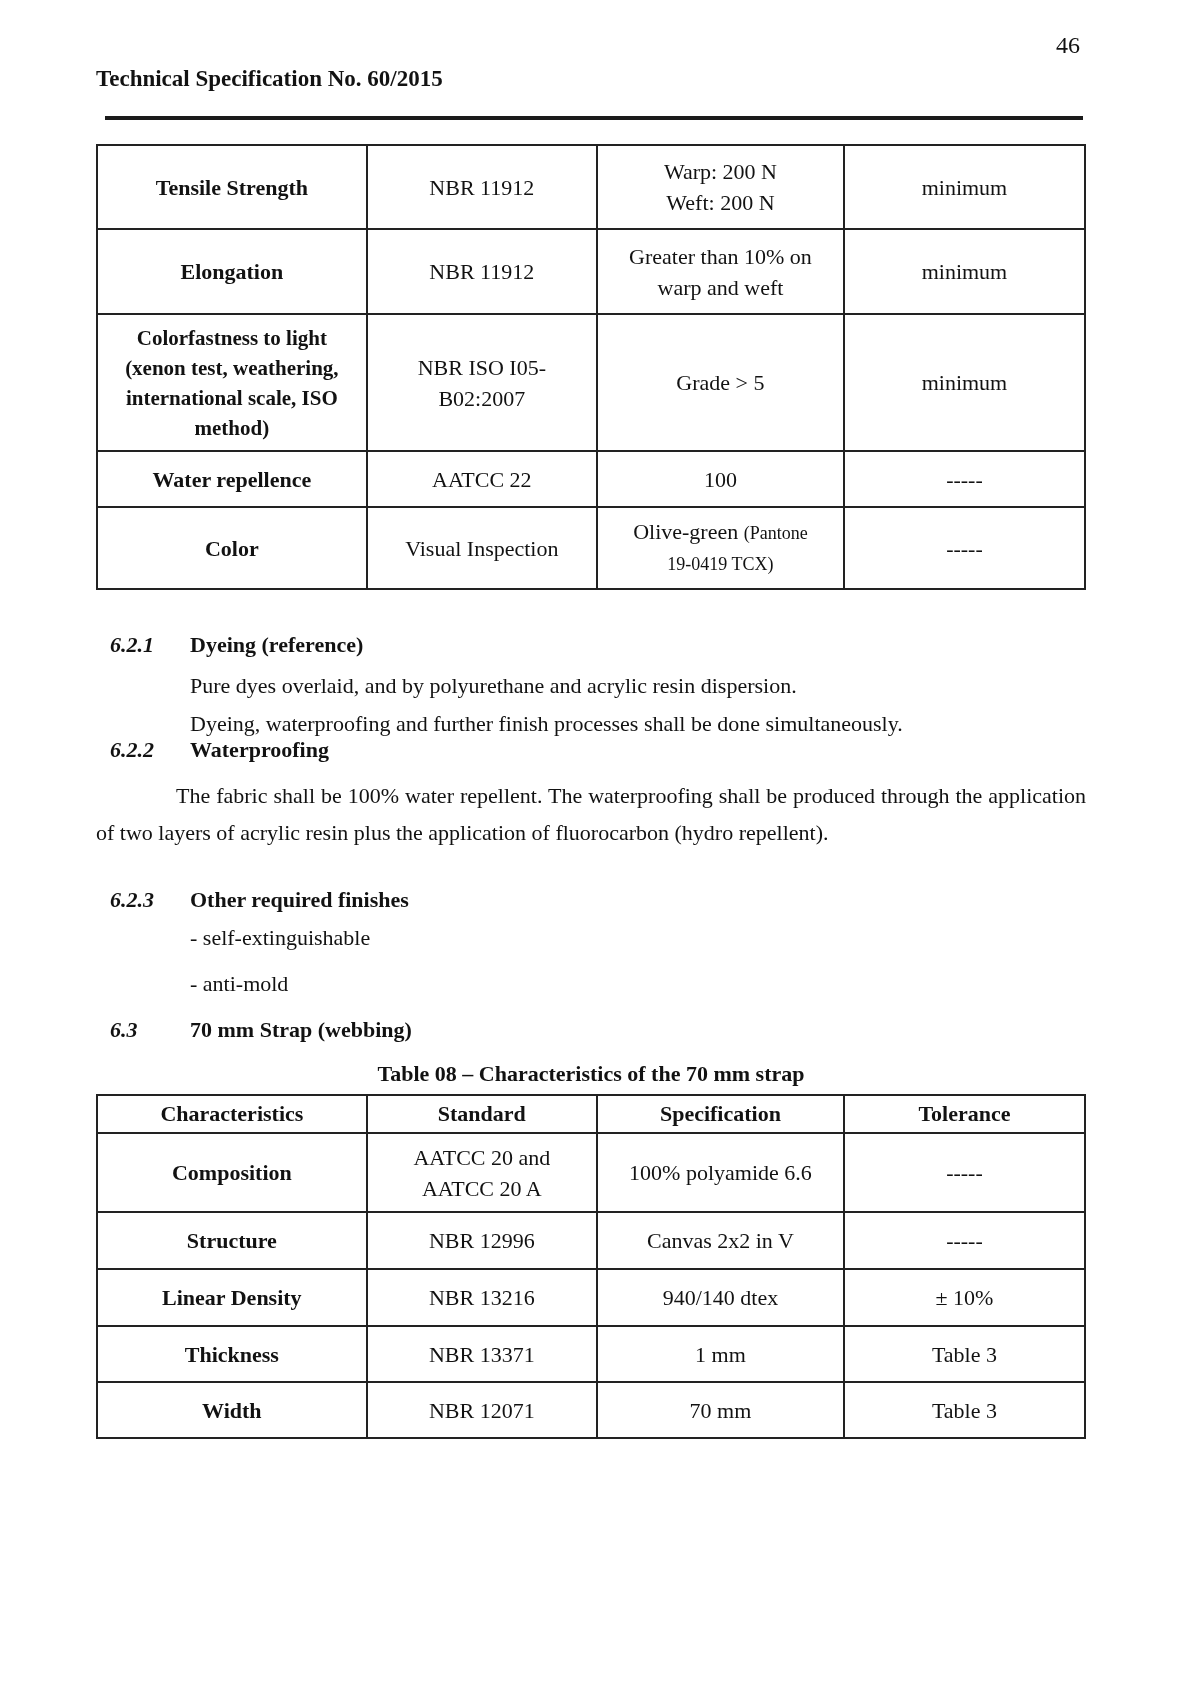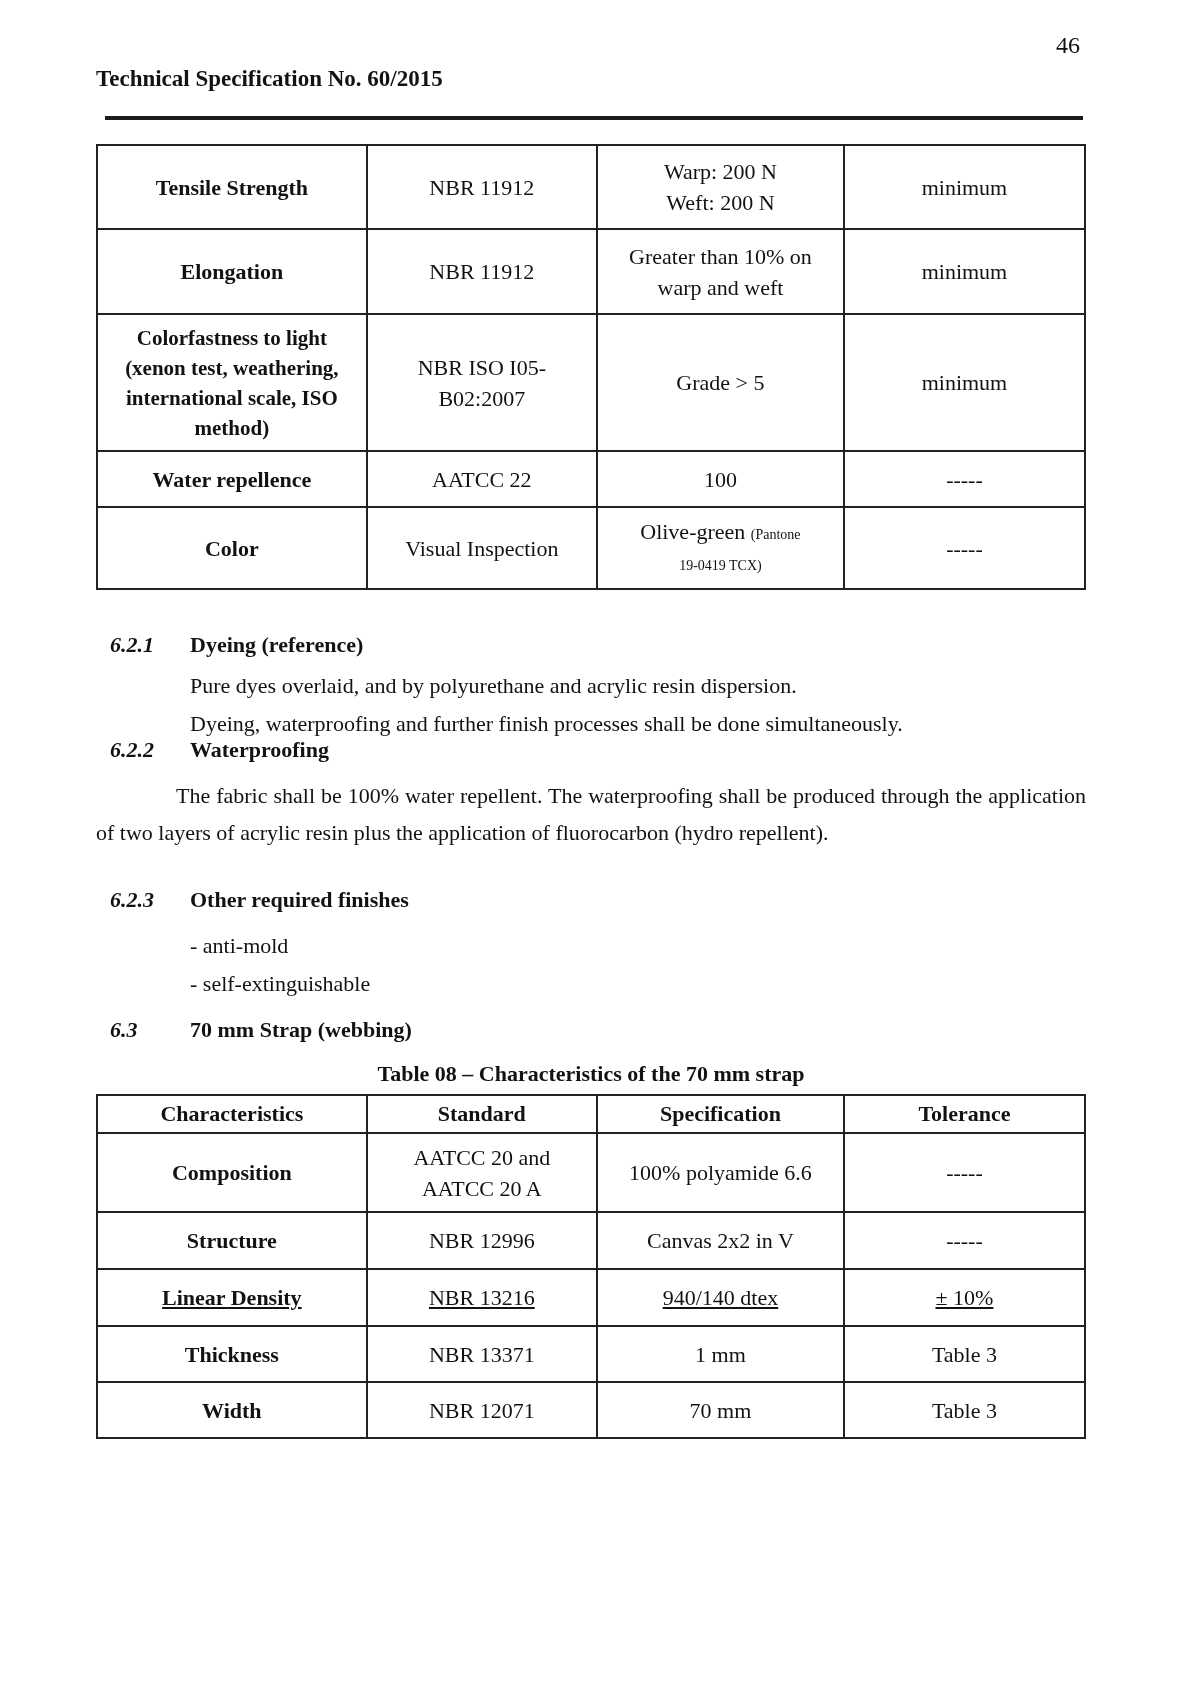--- a/index.html
+++ b/index.html
@@ -72,27 +72,27 @@
   tr.r1 td { height: 78px; }
   tr.r2 td { height: 79px; }
   tr.r3 td { height: 77px; }
   tr.r4 td { height: 131px; }
   tr.r5 td { height: 50px; }
   tr.r6 td { height: 76px; }
 
   tr.hrow th { height: 32px; line-height: 26px; }
   tr.b1 td { height: 73px; }
   tr.b2 td { height: 51px; }
-  tr.b3 td { height: 51px; text-decoration: underline; }
+  tr.b3 td { height: 51px; }
   tr.b4 td { height: 50px; }
   tr.b5 td { height: 50px; }
 
   .ln { display: block; line-height: 31px; }
   td.multiline-name .ln { line-height: 30px; font-size: 21px; }
-  .small-txt { font-size: 14px; }
+  .small-txt { font-size: 18px; }
 
   .heading {
     padding-left: 14px;
     font-weight: bold;
     font-size: 22px;
     line-height: 26px;
   }
   .h-num { display: inline-block; width: 80px; font-style: italic; }
   .h-621 { margin-top: 42px; }
   .h-622 { }
@@ -200,22 +200,22 @@
     <p class="body-par indent-par p-2">Dyeing, waterproofing and further finish processes shall be done simultaneously.</p>
 
     <div class="heading h-622">
       <span class="h-num">6.2.2</span><span>Waterproofing</span>
     </div>
     <p class="body-par wrap-par">The fabric shall be 100% water repellent. The waterproofing shall be produced through the application of two layers of acrylic resin plus the application of fluorocarbon (hydro repellent).</p>
 
     <div class="heading h-623">
       <span class="h-num">6.2.3</span><span>Other required finishes</span>
     </div>
+    <div class="bullet bl-2">- self-extinguishable</div>
     <div class="bullet bl-1">- anti-mold</div>
-    <div class="bullet bl-2">- self-extinguishable</div>
 
     <div class="heading h-63">
       <span class="h-num">6.3</span><span>70 mm Strap (webbing)</span>
     </div>
 
     <div class="table-caption">Table 08 – Characteristics of the 70 mm strap</div>
 
     <table class="spec-table t2">
       <colgroup>
           <col class="col1">

